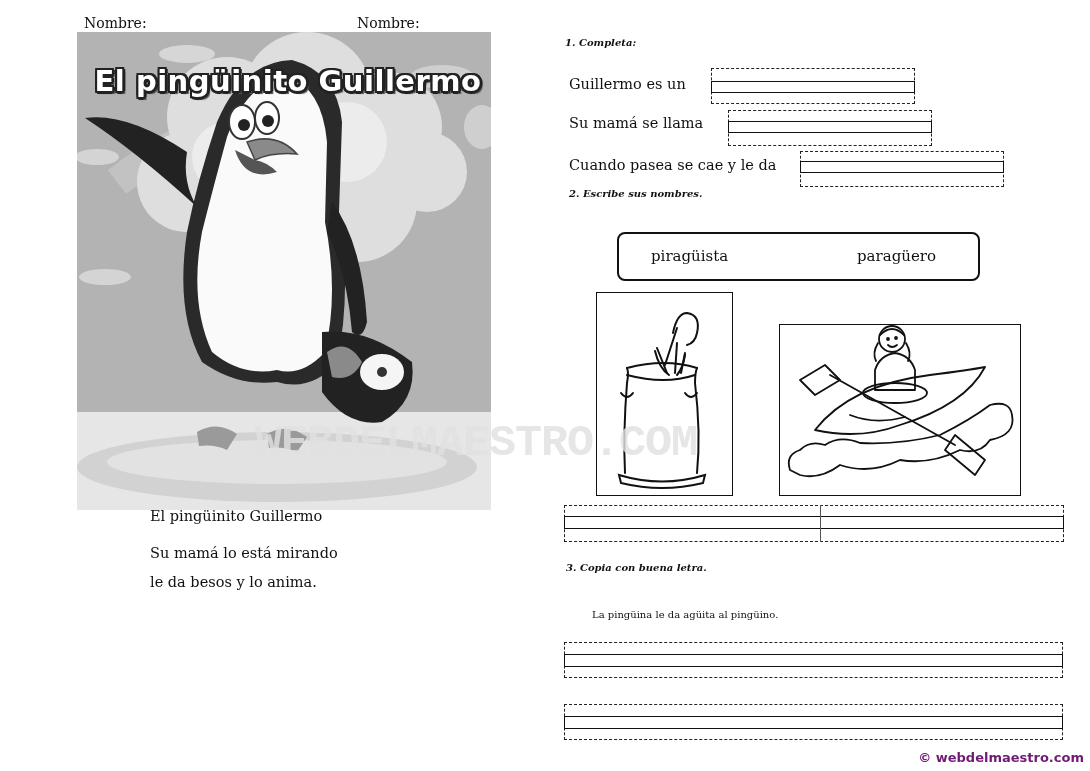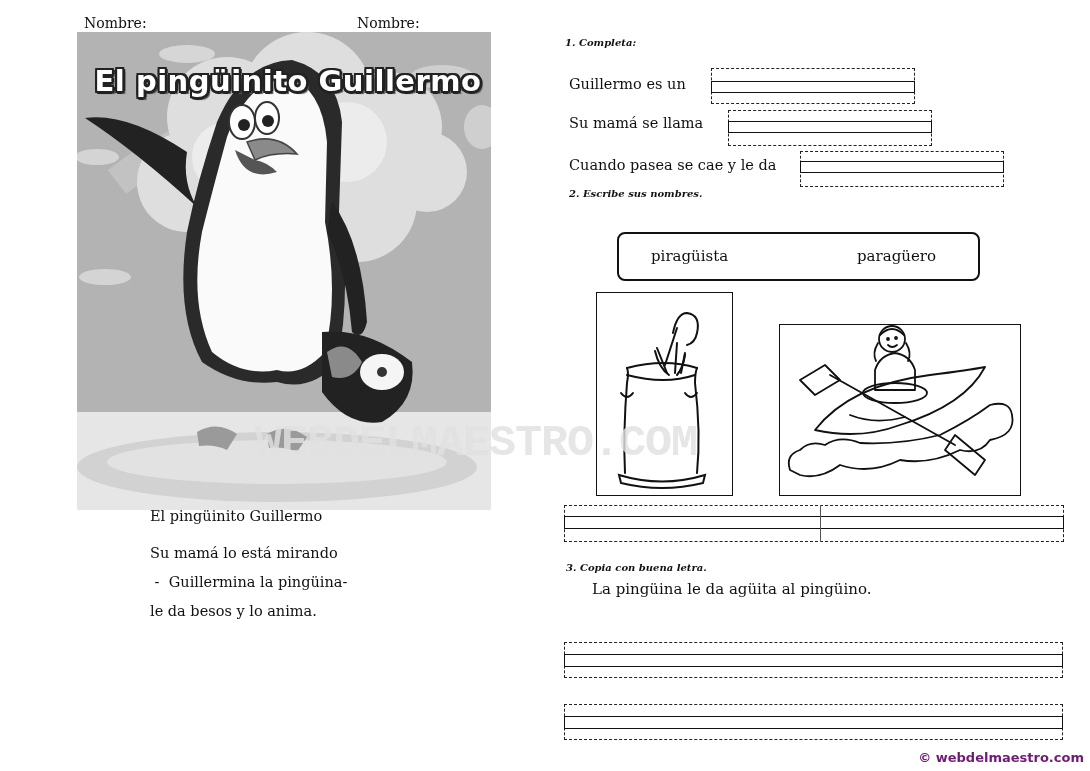--- a/index.html
+++ b/index.html
@@ -101,21 +101,20 @@
     <circle cx="305" cy="340" r="5" fill="#333"></circle>
     <path d="M250 320 Q270 305 285 330 Q275 350 255 345 Z" fill="#8a8a8a"></path>
   </svg>
   <div class="cover-title">El pingüinito Guillermo</div>
 </div>
 
 <div class="abs poem">
   <div class="poem-line hand">El pingüinito Guillermo</div>
   <div class="poem-gap"></div>
   <div class="poem-line hand">Su mamá lo está mirando</div>
-  <div class="poem-line hand" style="white-space:pre;"> -  Guillermina la pingüina-</div>
   <div class="poem-line hand">le da besos y lo anima.</div>
 </div>
 
 <div class="abs heading" style="left:565px;top:37px;">1. Completa:</div>
 
 <div class="abs prompt hand" style="left:569px;top:76px;">Guillermo es un</div>
 <div class="abs answer-box" style="left:711px;top:68px;width:204px;height:36px;">
   <div class="solid" style="top:12px;height:12px;"></div>
 </div>
 
@@ -181,21 +180,21 @@
 </div>
 
 <div class="abs answer-box" style="left:564px;top:505px;width:500px;height:37px;">
   <div class="solid" style="top:10px;height:13px;"></div>
   <div class="abs" style="left:255px;top:-1px;width:0;height:37px;border-left:1.5px solid #555;"></div>
   <div class="abs" style="left:0;top:0;width:255px;height:35px;"></div>
   <div class="abs" style="left:257px;top:0;width:241px;height:35px;"></div>
 </div>
 
 <div class="abs heading" style="left:566px;top:562px;">3. Copia con buena letra.</div>
-<div class="abs prompt hand" style="left:592px;top:580px;font-size:15px;">La pingüina le da agüita al pingüino.</div>
+<div class="abs prompt hand" style="left:592px;top:609px;font-size:10px;">La pingüina le da agüita al pingüino.</div>
 
 <div class="abs answer-box" style="left:564px;top:642px;width:499px;height:36px;">
   <div class="solid" style="top:11px;height:13px;"></div>
 </div>
 <div class="abs answer-box" style="left:564px;top:704px;width:499px;height:36px;">
   <div class="solid" style="top:11px;height:13px;"></div>
 </div>
 
 <div class="abs watermark">WEBDELMAESTRO.COM</div>
 

